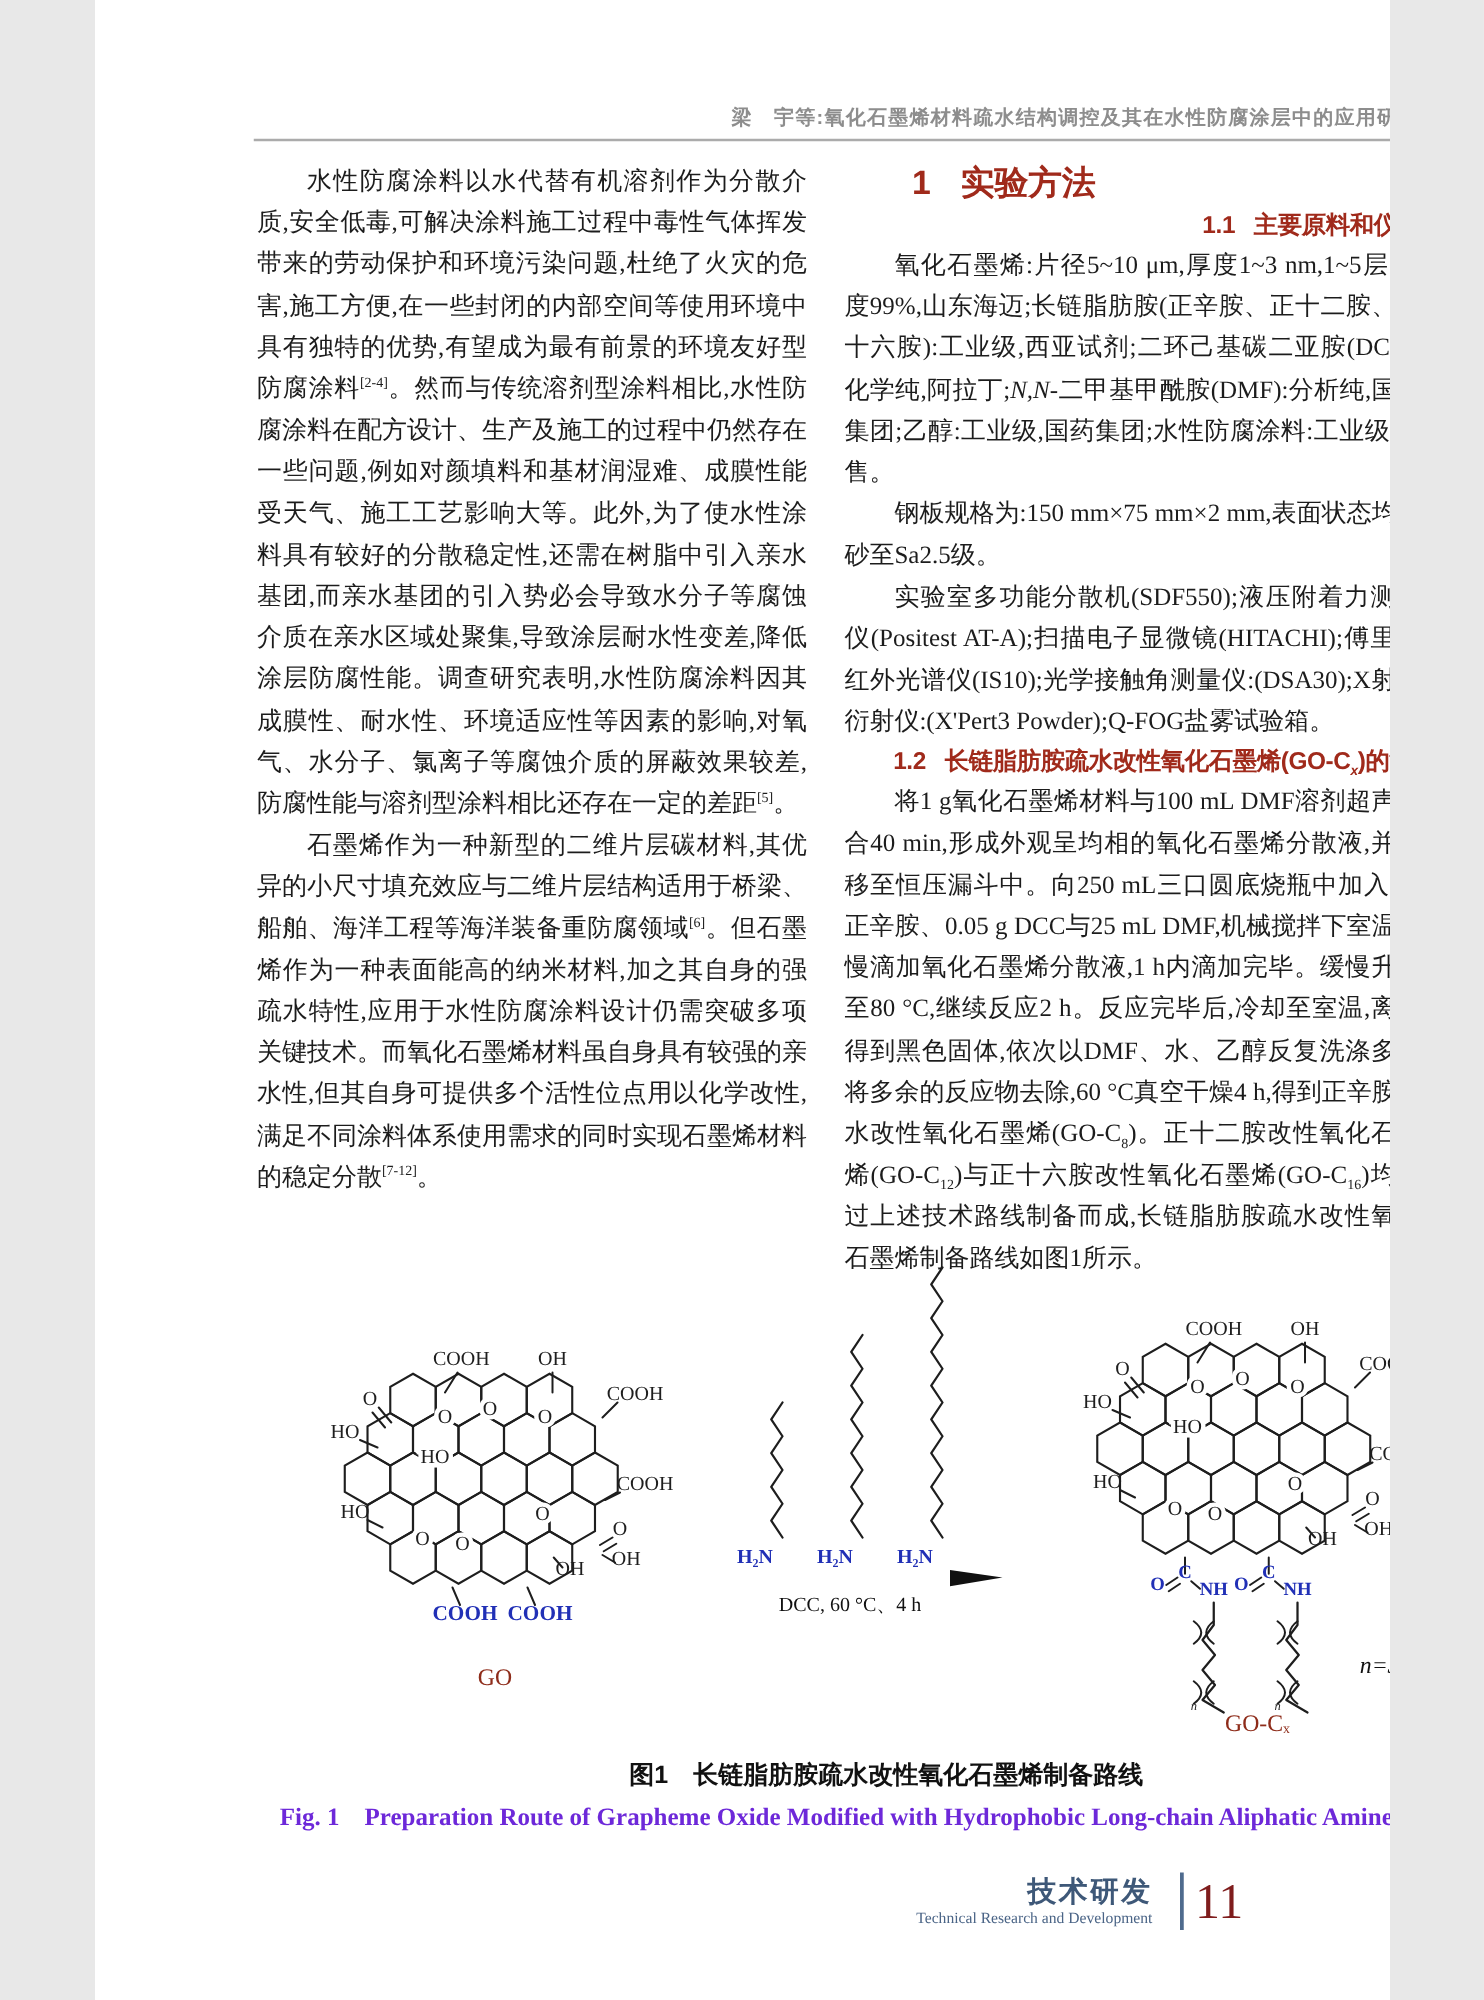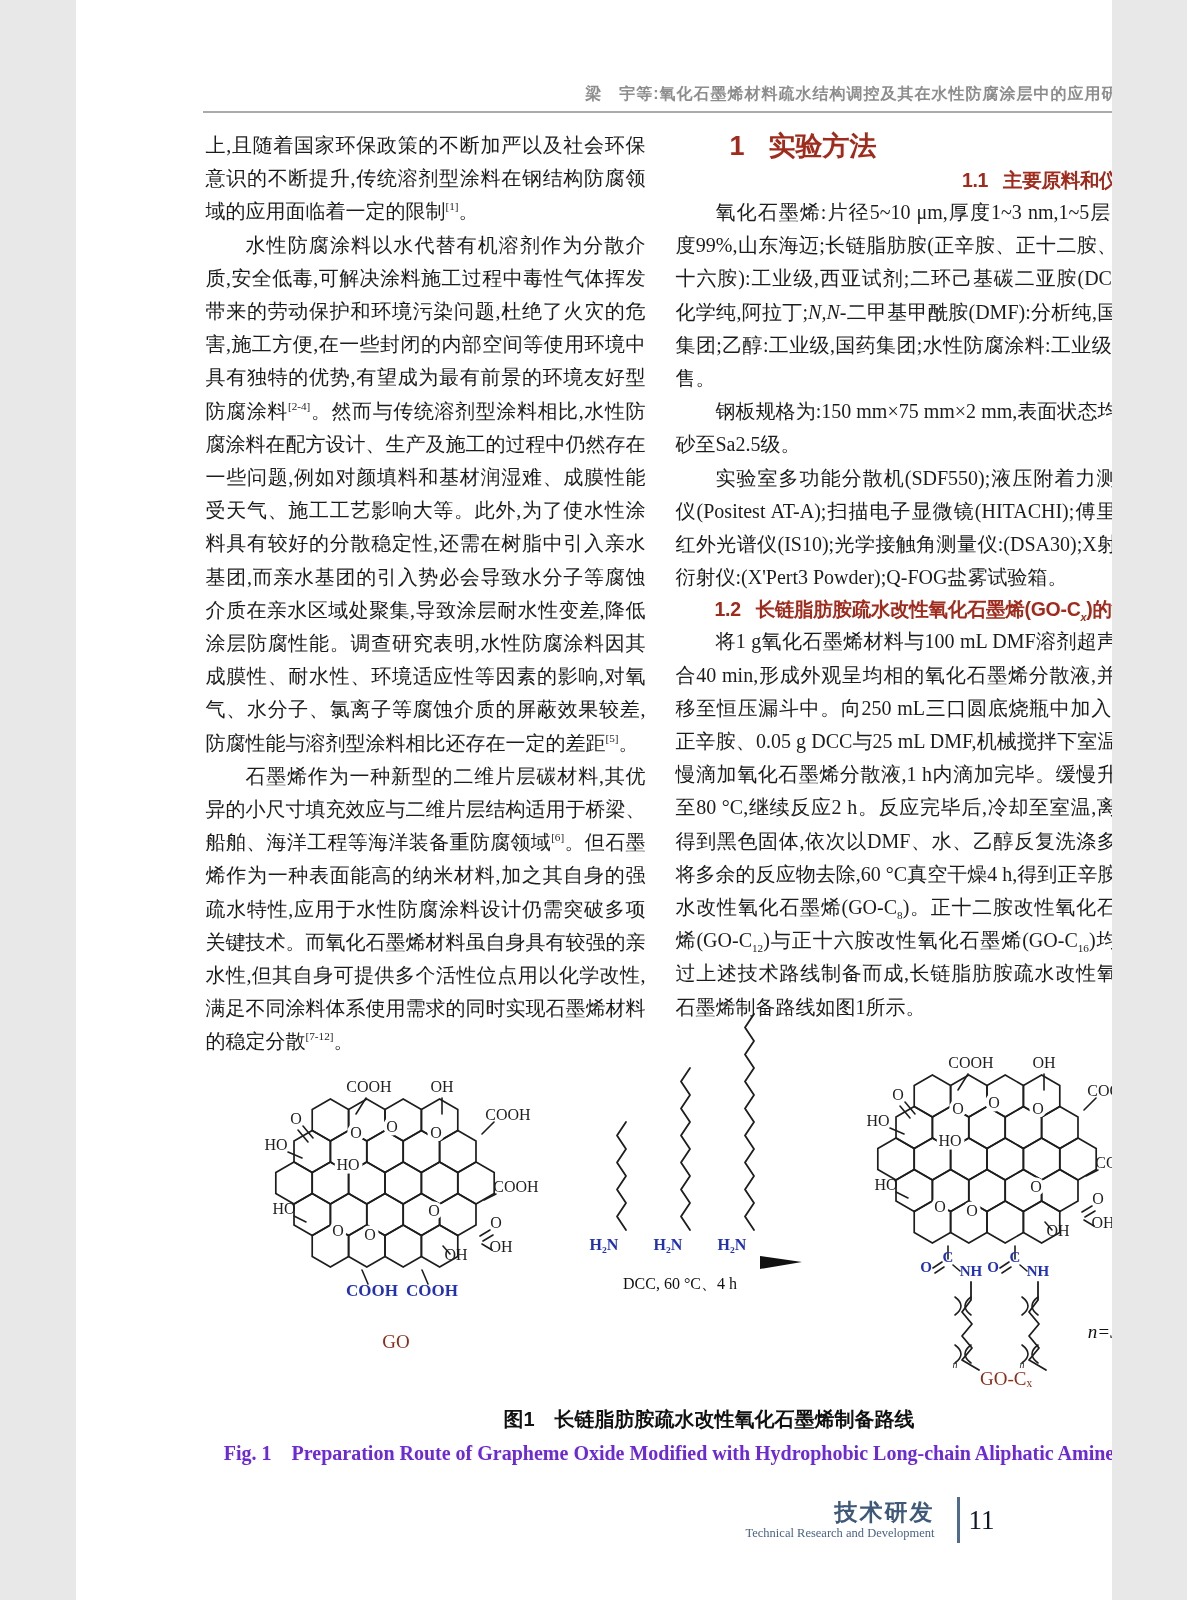--- a/index.html
+++ b/index.html
@@ -45,34 +45,33 @@
              font-family:"Liberation Sans","DejaVu Sans",sans-serif;font-weight:bold;font-size:20px;color:#111;padding-left:40px;}
   .figcap-en{position:absolute;top:1440px;left:0;width:1187px;text-align:center;
              font-family:"Liberation Serif","DejaVu Serif",serif;font-weight:bold;font-size:20px;color:#6d28d9;}
   
   .footer{position:absolute;top:1497px;right:117px;display:flex;align-items:center;}
   .f-left{text-align:right;margin-right:22px;}
   .f-zh{font-family:"Liberation Sans","DejaVu Sans",sans-serif;font-weight:bold;font-size:23px;
         color:#3e5878;letter-spacing:2px;line-height:26px;}
   .f-en{font-family:"Liberation Serif","DejaVu Serif",serif;font-size:12.5px;color:#4a6486;line-height:16px;}
   .f-bar{width:3px;height:46px;background:#4f6b8e;margin-right:9px;}
-  .f-page{font-family:"Liberation Serif","DejaVu Serif",serif;font-size:27px;color:#0f172a;}
+  .f-page{font-family:"Liberation Serif","DejaVu Serif",serif;font-size:40px;color:#7f1d1d;}
 </style>
 </head>
 <body>
 
 <div class="page">
 
   <div class="runhead">
     <span>梁　宇等:氧化石墨烯材料疏水结构调控及其在水性防腐涂层中的应用研究</span>
   </div>
   <div class="hrule"></div>
 
   <div class="col left-col">
-    <p class="cont"><span>上,且随着国家环保政策的不断加严以及社会环保意识的不断提升,传统溶剂型涂料在钢结构防腐领域的应用面临着一定的限制</span><sup>[1]</sup><span>。</span></p>
     <p><span>水性防腐涂料以水代替有机溶剂作为分散介质,安全低毒,可解决涂料施工过程中毒性气体挥发带来的劳动保护和环境污染问题,杜绝了火灾的危害,施工方便,在一些封闭的内部空间等使用环境中具有独特的优势,有望成为最有前景的环境友好型防腐涂料</span><sup>[2-4]</sup><span>。然而与传统溶剂型涂料相比,水性防腐涂料在配方设计、生产及施工的过程中仍然存在一些问题,例如对颜填料和基材润湿难、成膜性能受天气、施工工艺影响大等。此外,为了使水性涂料具有较好的分散稳定性,还需在树脂中引入亲水基团,而亲水基团的引入势必会导致水分子等腐蚀介质在亲水区域处聚集,导致涂层耐水性变差,降低涂层防腐性能。调查研究表明,水性防腐涂料因其成膜性、耐水性、环境适应性等因素的影响,对氧气、水分子、氯离子等腐蚀介质的屏蔽效果较差,防腐性能与溶剂型涂料相比还存在一定的差距</span><sup>[5]</sup><span>。</span></p>
     <p><span>石墨烯作为一种新型的二维片层碳材料,其优异的小尺寸填充效应与二维片层结构适用于桥梁、船舶、海洋工程等海洋装备重防腐领域</span><sup>[6]</sup><span>。但石墨烯作为一种表面能高的纳米材料,加之其自身的强疏水特性,应用于水性防腐涂料设计仍需突破多项关键技术。而氧化石墨烯材料虽自身具有较强的亲水性,但其自身可提供多个活性位点用以化学改性,满足不同涂料体系使用需求的同时实现石墨烯材料的稳定分散</span><sup>[7-12]</sup><span>。</span></p>
   </div>
 
   <div class="col right-col">
     <p class="h1"><span class="no">1</span><span>实验方法</span></p>
     <p class="h2"><span class="no">1.1</span><span>主要原料和仪器</span></p>
     <p><span>氧化石墨烯:片径5~10 μm,厚度1~3 nm,1~5层,纯度99%,山东海迈;长链脂肪胺(正辛胺、正十二胺、正十六胺):工业级,西亚试剂;二环己基碳二亚胺(DCC):化学纯,阿拉丁;</span><span style="font-style: italic;">N,N</span><span>-二甲基甲酰胺(DMF):分析纯,国药集团;乙醇:工业级,国药集团;水性防腐涂料:工业级,市售。</span></p>
     <p><span>钢板规格为:150 mm×75 mm×2 mm,表面状态均喷砂至Sa2.5级。</span></p>
     <p><span>实验室多功能分散机(SDF550);液压附着力测试仪(Positest AT-A);扫描电子显微镜(HITACHI);傅里叶红外光谱仪(IS10);光学接触角测量仪:(DSA30);X射线衍射仪:(X'Pert3 Powder);Q-FOG盐雾试验箱。</span></p>

